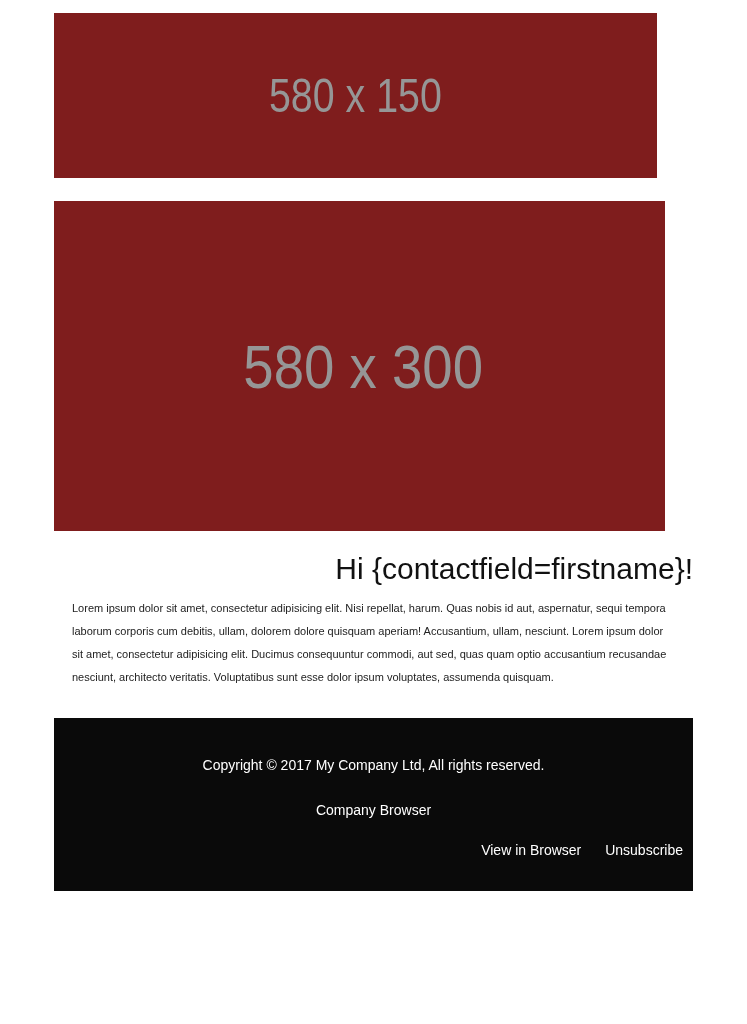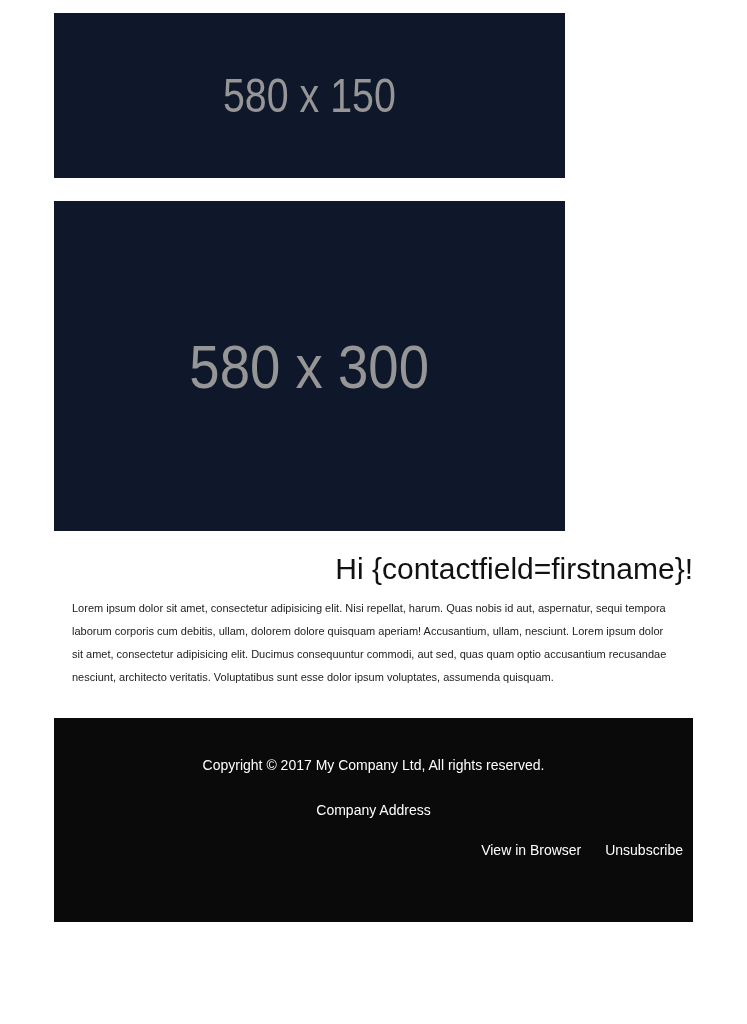--- a/index.html
+++ b/index.html
@@ -1,43 +1,43 @@
 <!DOCTYPE html>
 <html><head>
 <meta charset="utf-8">
 <style>
   html, body { margin: 0; padding: 0; background: #ffffff; }
   body { width: 747px; height: 1024px; position: relative; font-family: "Liberation Sans", sans-serif; overflow: hidden; }
   .container { position: absolute; left: 54px; top: 13px; width: 639px; }
-  .placeholder { background: #0f172a; color: #969696; display: flex; align-items: center; justify-content: center; width: 511px; }
+  .placeholder { background: #7f1d1d; color: #969696; display: flex; align-items: center; justify-content: center; width: 603px; }
   .ph1 { height: 165px; font-size: 48px; transform-origin: center; }
   .ph1 span { display: inline-block; transform: scaleX(0.82); }
-  .ph2 { height: 330px; margin-top: 23px; font-size: 62px; }
+  .ph2 { height: 330px; margin-top: 23px; font-size: 62px; padding-left: 8px; }
   .ph2 span { display: inline-block; transform: scaleX(0.88); }
   .heading { margin: 20px 0 0 0; text-align: right; font-size: 30px; font-weight: normal; color: #111111; line-height: 36px; }
   .body-text { margin: 10px 18px 0 18px; font-size: 11px; line-height: 23px; color: #222222; }
-  .footer { margin-top: 29px; background: #0a0a0a; height: 204px; color: #ffffff; text-align: center; font-size: 14px; }
+  .footer { margin-top: 29px; background: #0a0a0a; height: 173px; color: #ffffff; text-align: center; font-size: 14px; }
   .footer .copy { padding-top: 39px; line-height: 16px; }
   .footer .addr { margin-top: 29px; line-height: 16px; }
   .footer .links { margin-top: 24px; line-height: 16px; text-align: right; }
   .footer .links a { color: #ffffff; text-decoration: none; margin: 0 10px; }
 </style>
 </head>
 <body>
 
 <div class="container">
   <div class="placeholder ph1">
     <span>580 x 150</span>
   </div>
   <div class="placeholder ph2">
     <span>580 x 300</span>
   </div>
   <h1 class="heading">Hi {contactfield=firstname}!</h1>
   <p class="body-text">Lorem ipsum dolor sit amet, consectetur adipisicing elit. Nisi repellat, harum. Quas nobis id aut, aspernatur, sequi tempora laborum corporis cum debitis, ullam, dolorem dolore quisquam aperiam! Accusantium, ullam, nesciunt. Lorem ipsum dolor sit amet, consectetur adipisicing elit. Ducimus consequuntur commodi, aut sed, quas quam optio accusantium recusandae nesciunt, architecto veritatis. Voluptatibus sunt esse dolor ipsum voluptates, assumenda quisquam.</p>
   <div class="footer">
     <div class="copy">Copyright © 2017 My Company Ltd, All rights reserved.</div>
-    <div class="addr">Company Address</div>
+    <div class="addr">Company Browser</div>
     <div class="links">
       <a href="#">View in Browser</a>
       <a href="#">Unsubscribe</a>
     </div>
   </div>
 </div>
 
 </body></html>

